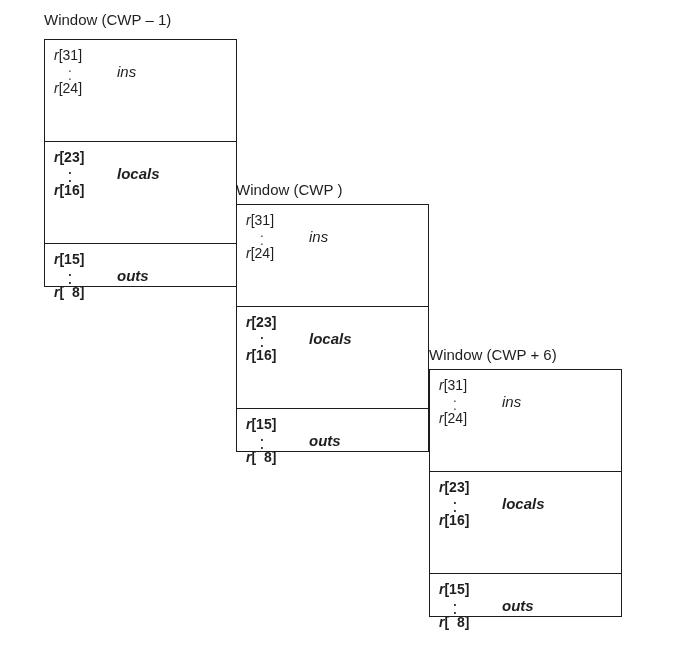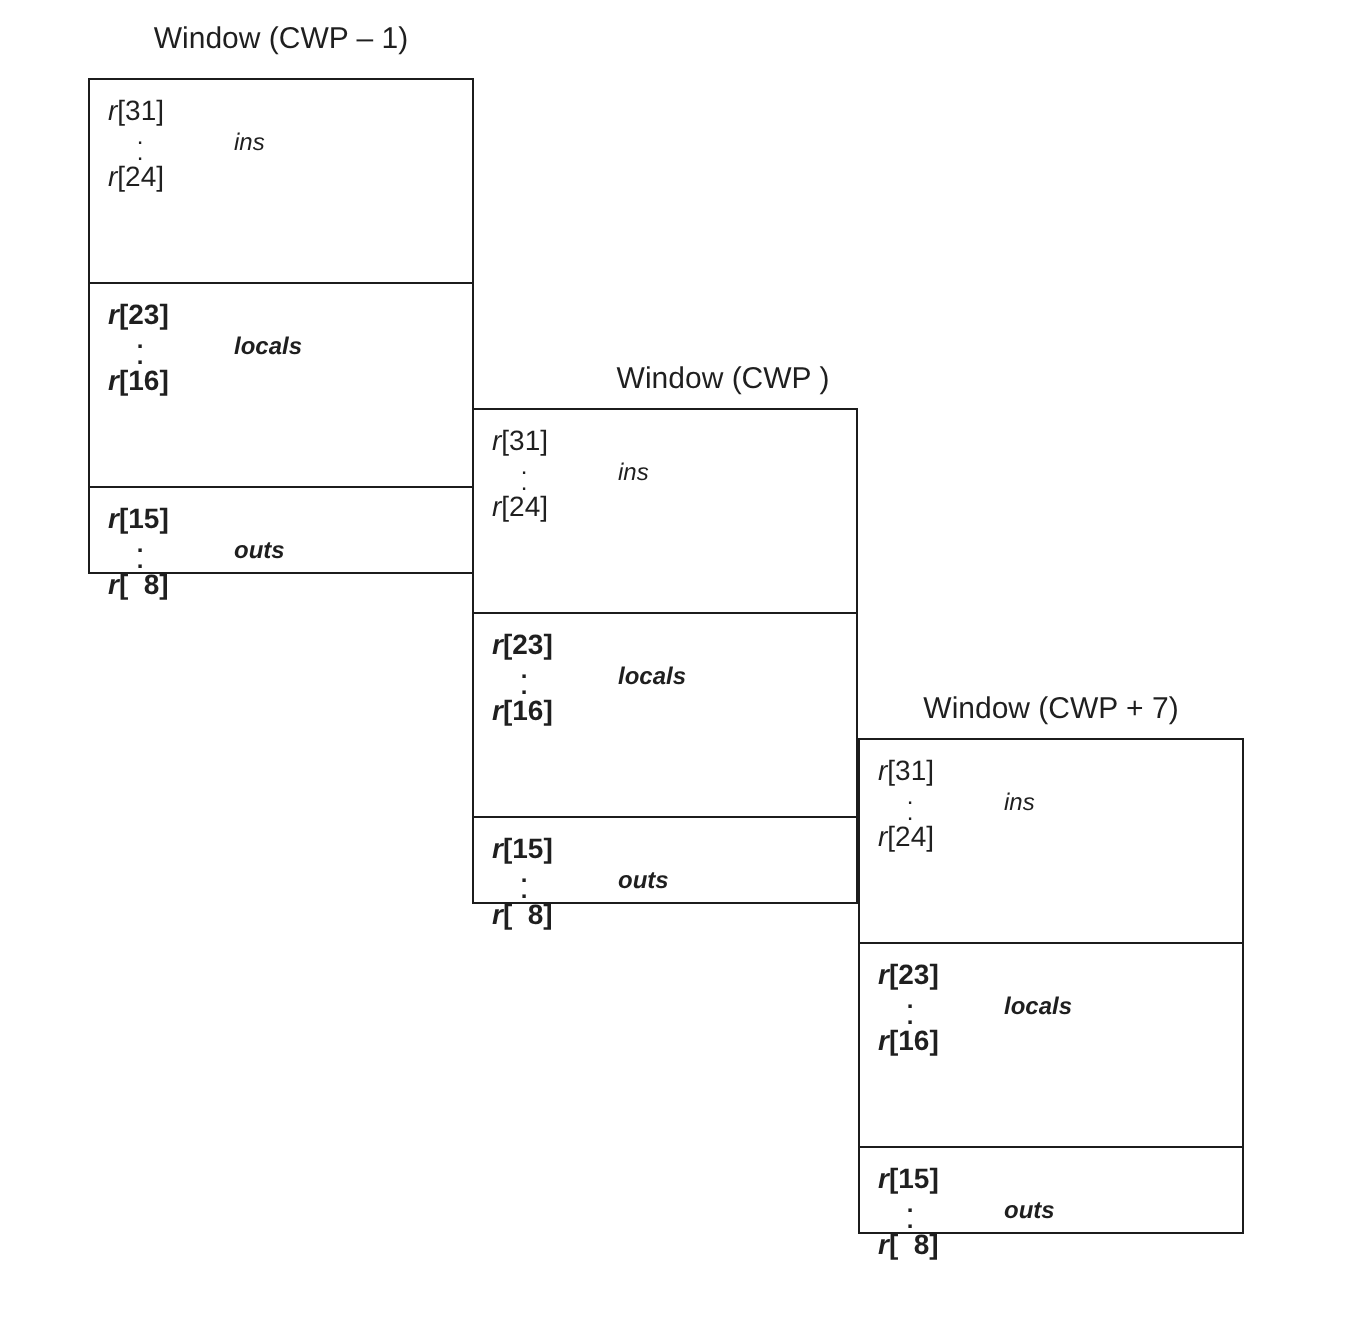--- a/index.html
+++ b/index.html
@@ -12,21 +12,20 @@
     width: 684px;
     height: 668px;
     background: #ffffff;
     font-family: "Liberation Sans", sans-serif;
     color: #1f1f1f;
     overflow: hidden;
   }
   .win-title {
     position: absolute;
     width: 193px;
-    text-align: center;
     font-size: 15px;
     line-height: 18px;
     white-space: pre;
   }
   .win-box {
     position: absolute;
     width: 193px;
     height: 248px;
     box-sizing: border-box;
     border: 1px solid #1c1c1c;
@@ -65,27 +64,27 @@
     margin-left: 22px;
     width: 6px;
     font-size: 12px;
     line-height: 8px;
     white-space: pre-line;
     text-align: center;
   }
   .sec-label {
     margin-left: 44px;
     font-style: italic;
-    font-size: 12px;
+    font-size: 15px;
     line-height: 17px;
   }
   
   #title-0 { left: 44px;  top: 11px;  }
   #box-0   { left: 44px;  top: 39px;  }
-  #title-1 { left: 236px; top: 181px; margin-left: 29px; }
+  #title-1 { left: 236px; top: 181px; }
   #box-1   { left: 236px; top: 204px; }
   #title-2 { left: 429px; top: 346px; }
   #box-2   { left: 429px; top: 369px; }
 </style>
 </head>
 <body>
 
 <div class="canvas">
 
   <div class="win-title" id="title-0">Window (CWP – 1)</div>
@@ -143,21 +142,21 @@
       <div class="reg"><span class="r-prefix">r</span><span>[15]</span></div>
       <div class="mid-row">
           <span class="dots">.
 .</span>
           <span class="sec-label">outs</span>
         </div>
       <div class="reg"><span class="r-prefix">r</span><span>[  8]</span></div>
     </div>
   </div>
 
-  <div class="win-title" id="title-2">Window (CWP + 7)</div>
+  <div class="win-title" id="title-2">Window (CWP + 6)</div>
   <div class="win-box" id="box-2">
     <div class="section">
       <div class="reg"><span class="r-prefix">r</span><span>[31]</span></div>
       <div class="mid-row">
           <span class="dots">.
 .</span>
           <span class="sec-label">ins</span>
         </div>
       <div class="reg"><span class="r-prefix">r</span><span>[24]</span></div>
     </div>

